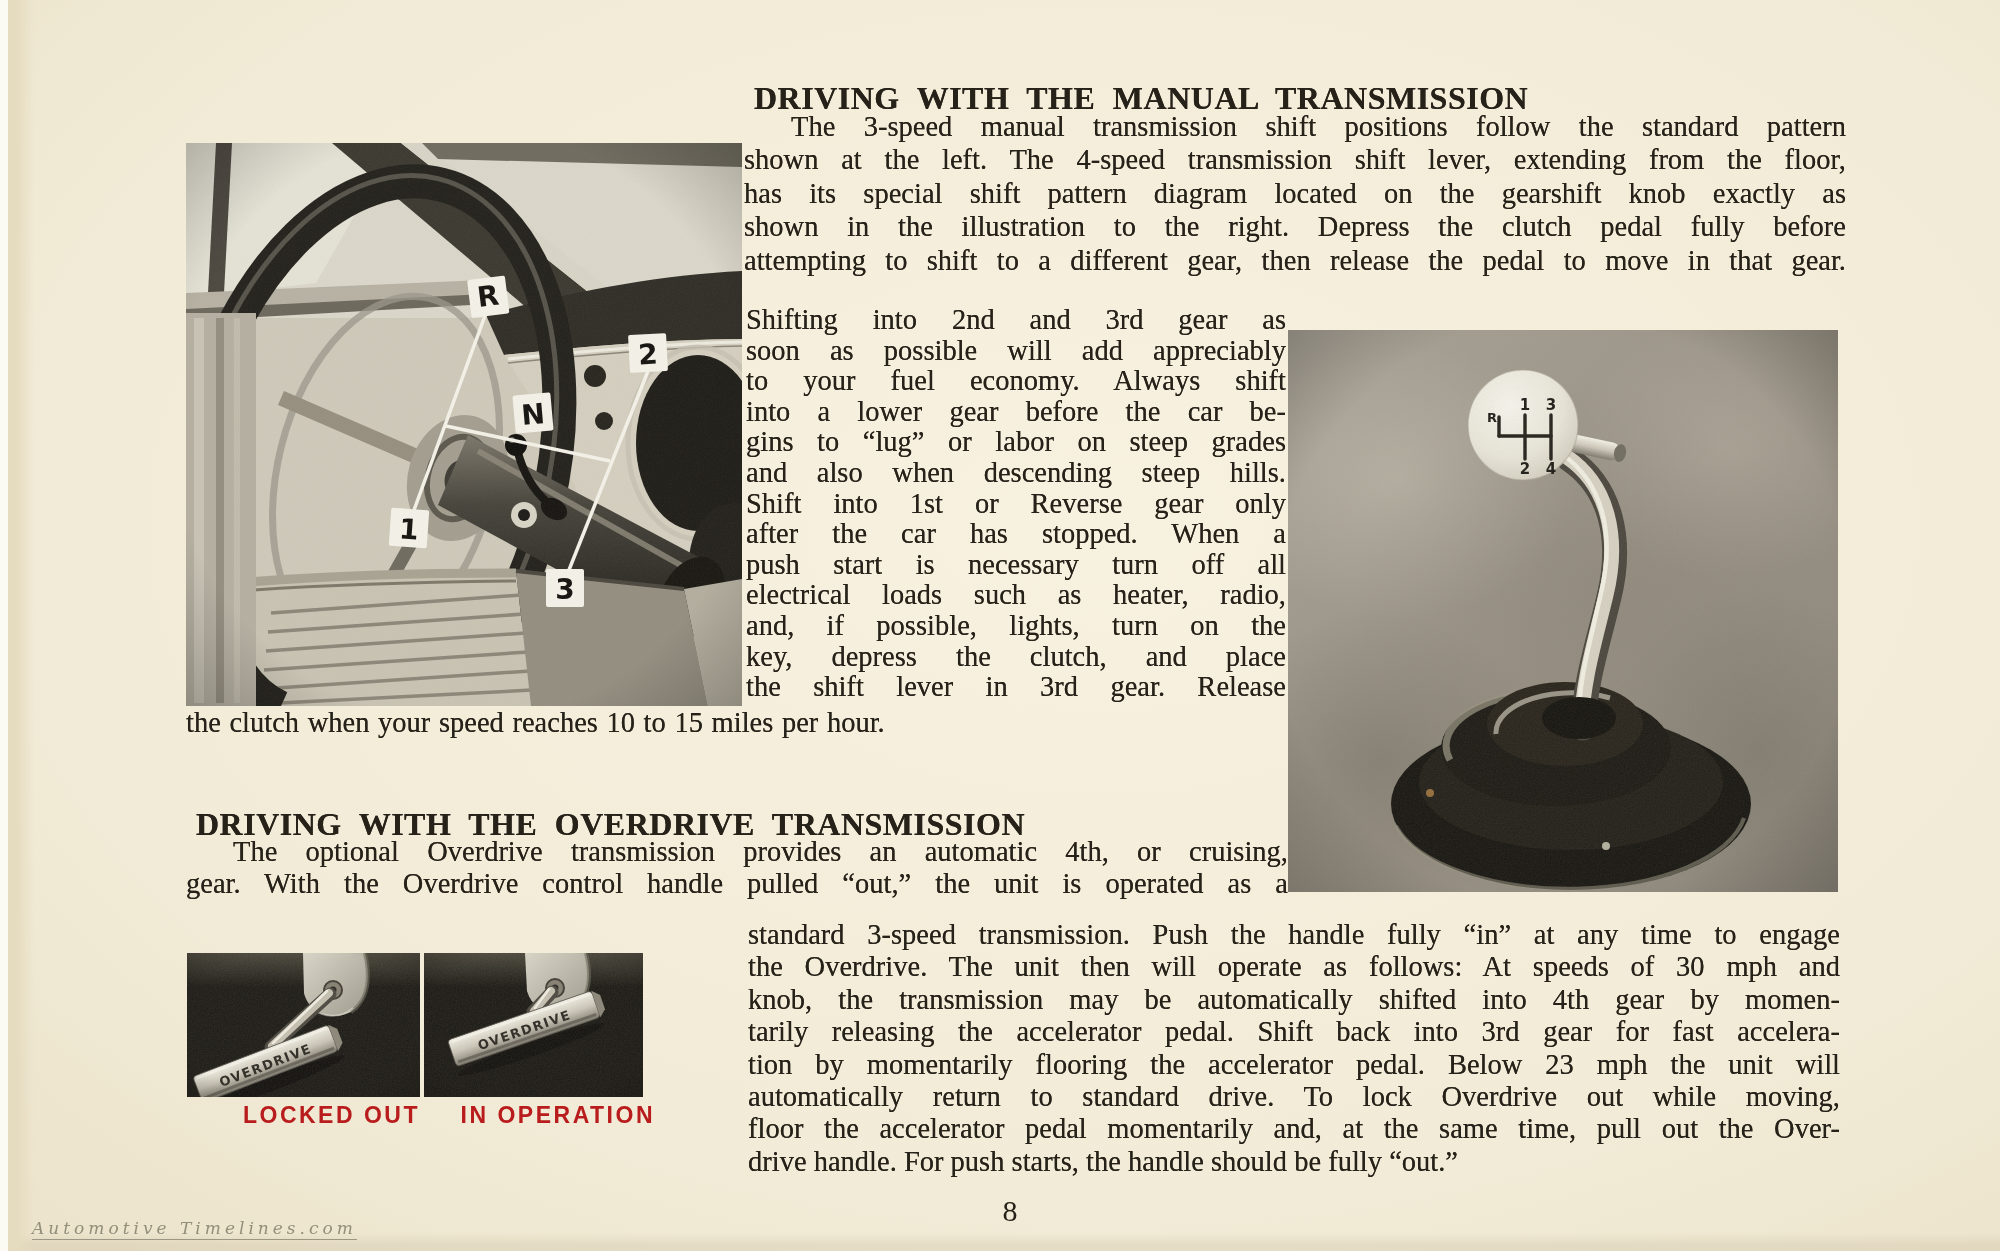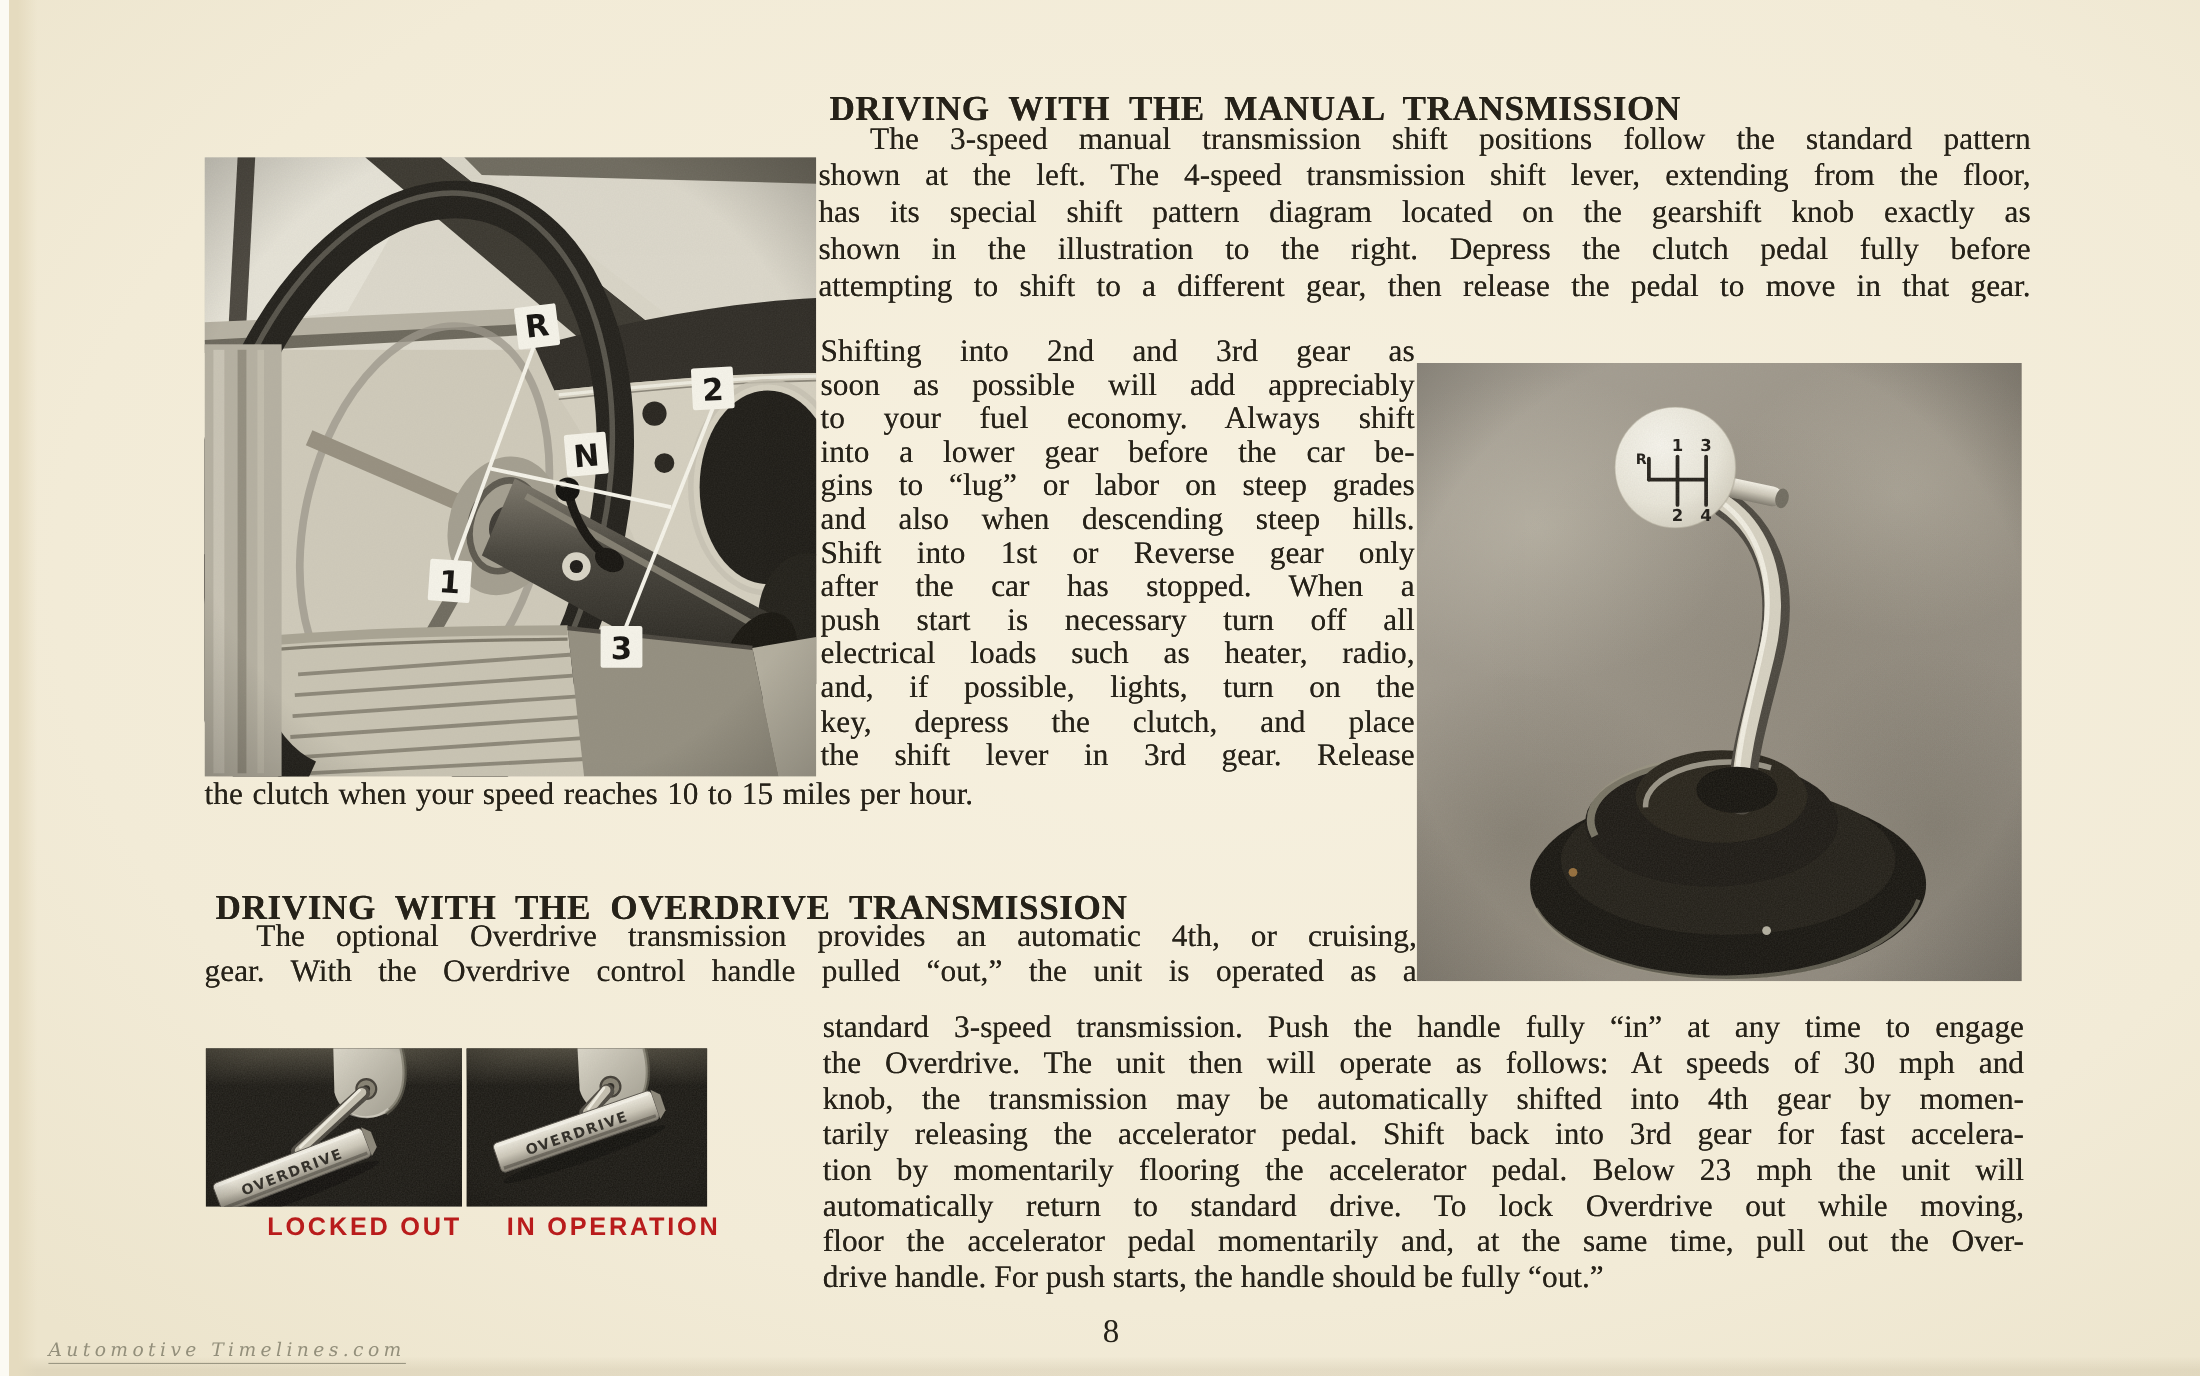--- a/index.html
+++ b/index.html
@@ -39,21 +39,21 @@
   #photo-od-right{left:424px;top:953px;width:219px;height:144px;}
   .caption{
     position:absolute;top:1102px;text-align:right;
     font-family:"Liberation Sans","DejaVu Sans",sans-serif;
     font-weight:bold;font-size:23px;letter-spacing:2.5px;color:#b91c1c;
   }
   #cap-locked{left:187px;width:233px;}
   #cap-operation{left:436px;width:219px;}
   .pagenum{position:absolute;left:910px;top:1194px;width:200px;text-align:center;font-size:30px;}
   .watermark{
-    position:absolute;left:44px;top:1218px;
+    position:absolute;left:32px;top:1218px;
     font-family:"DejaVu Serif",serif;font-style:italic;
     font-size:17px;letter-spacing:4px;color:#938f7b;
     border-bottom:1px solid #9b9783;padding-bottom:1px;
   }
   svg text{font-family:"DejaVu Sans","Liberation Sans",sans-serif;}
 </style>
 </head>
 <body>
 
 <div class="paper"></div>

